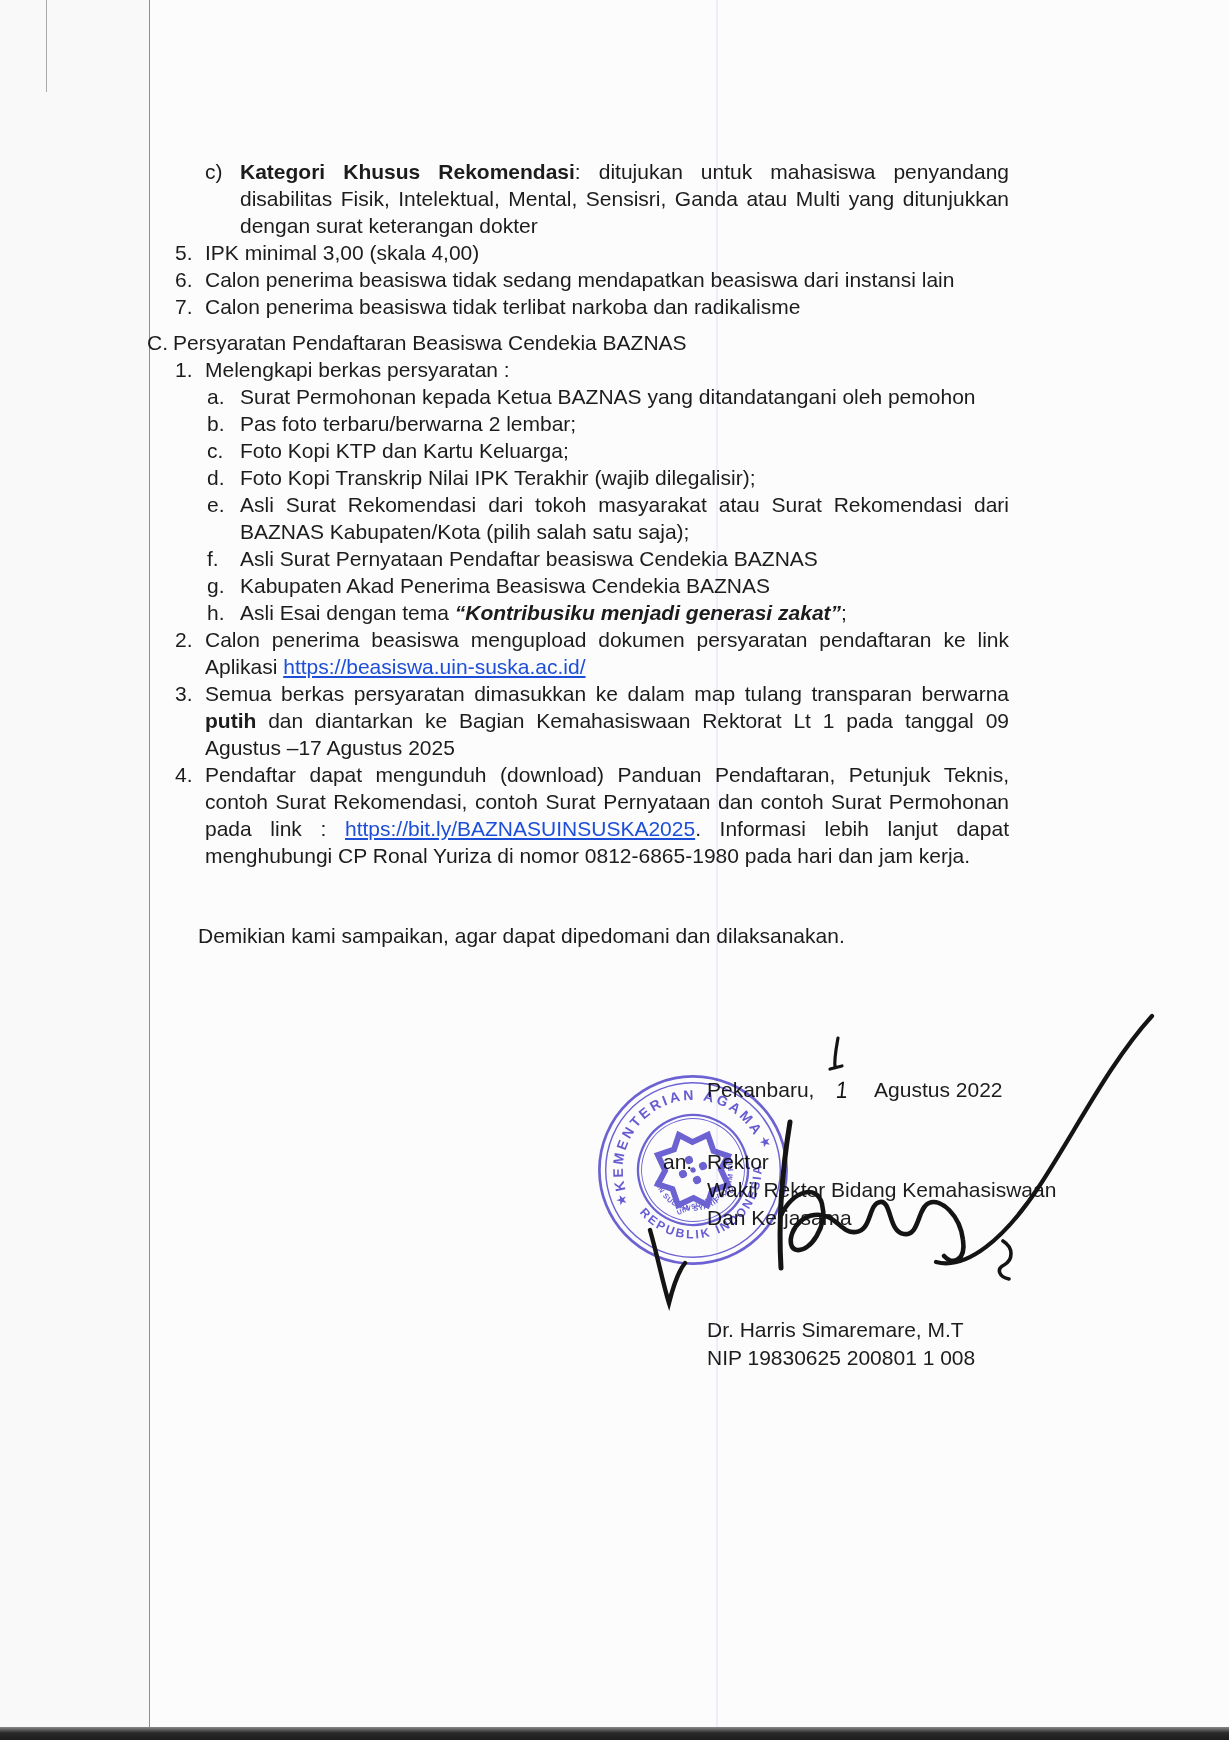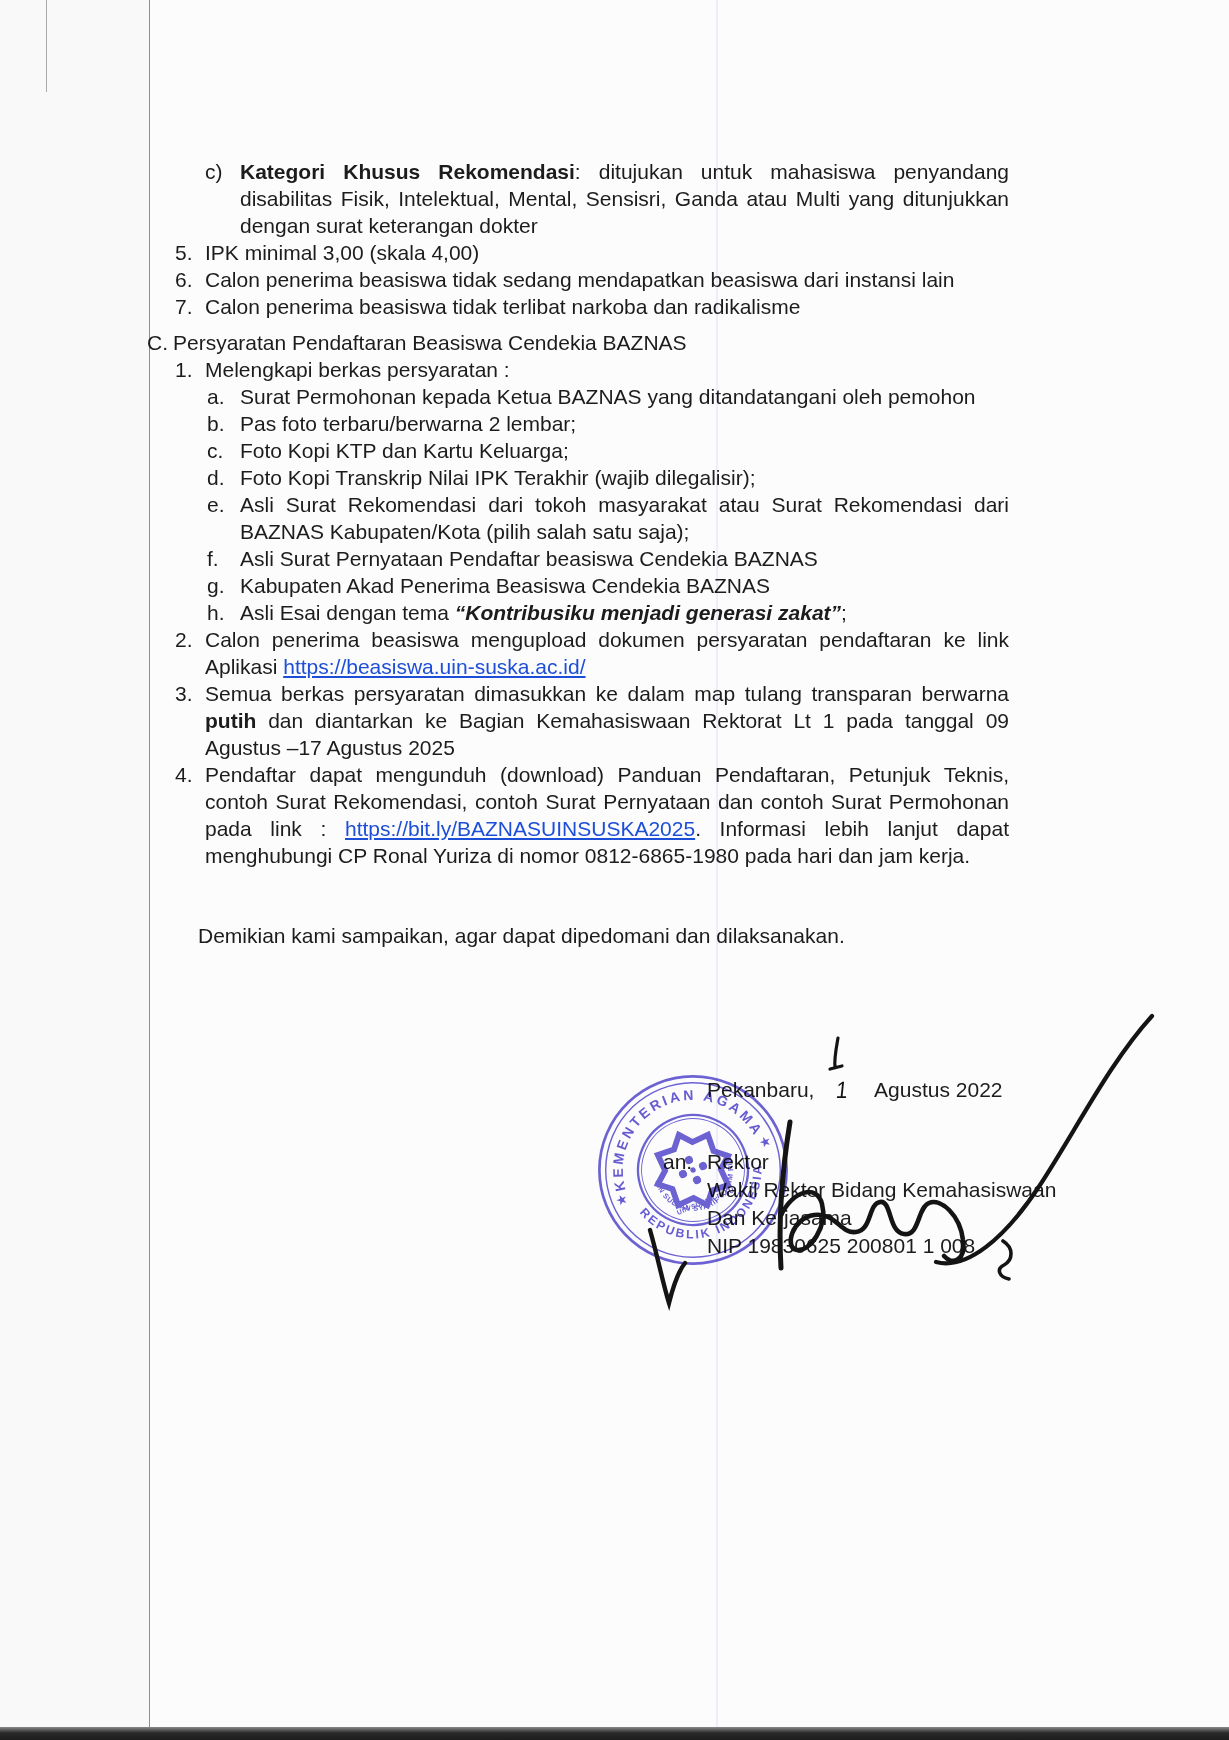--- a/index.html
+++ b/index.html
@@ -152,20 +152,21 @@
       <span>Pekanbaru,</span>
       <span class="hand-one">1</span>
       <span>Agustus 2022</span>
     </div>
     <div class="sig-row">
       <span class="an">an.</span>
       <span>Rektor</span>
     </div>
     <div class="sig-ind">Wakil Rektor Bidang Kemahasiswaan</div>
     <div class="sig-ind">Dan Kerjasama</div>
+    <div class="name">Dr. Harris Simaremare, M.T</div>
     <div class="nip">NIP 19830625 200801 1 008</div>
   </div>
 
   <svg class="stamp" viewBox="0 0 240 240">
     <g transform="rotate(-22 120 120)" stroke="#6156d0" fill="none">
       <circle cx="120" cy="120" r="104" stroke-width="3"></circle>
       <circle cx="120" cy="120" r="97" stroke-width="1.6"></circle>
       <circle cx="120" cy="120" r="61" stroke-width="2.6"></circle>
       <circle cx="120" cy="120" r="57" stroke-width="1"></circle>
       <defs>

